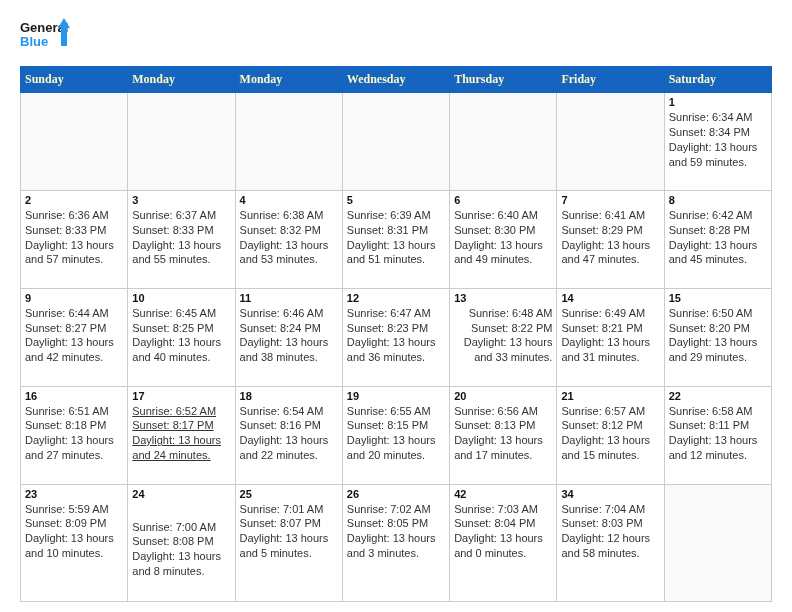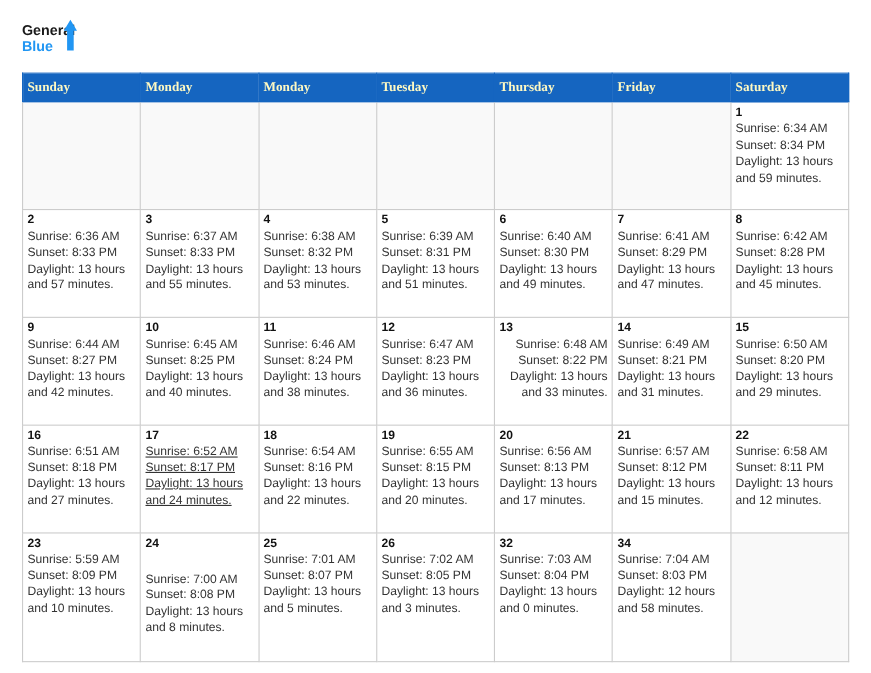--- a/index.html
+++ b/index.html
@@ -102,21 +102,21 @@
       <div class="subtitle"></div>
     </div>
   </div>
 
   <table class="calendar">
     <thead>
       <tr>
       <th>Sunday</th>
           <th>Monday</th>
           <th>Monday</th>
-          <th>Tuesday</th>
+          <th>Wednesday</th>
           <th>Thursday</th>
           <th>Friday</th>
           <th>Saturday</th>
         </tr>
     </thead>
     <tbody id="calendar-body">
     <tr>
           <td class="empty"></td>
           <td class="empty"></td>
           <td class="empty"></td>
@@ -307,21 +307,21 @@
 and 5 minutes.</div>
           </td>
           <td>
             <span class="day-num">26</span>
             <div class="day-info" style="white-space: pre-line;">Sunrise: 7:02 AM
 Sunset: 8:05 PM
 Daylight: 13 hours
 and 3 minutes.</div>
           </td>
           <td>
-            <span class="day-num">32</span>
+            <span class="day-num">42</span>
             <div class="day-info" style="white-space: pre-line;">Sunrise: 7:03 AM
 Sunset: 8:04 PM
 Daylight: 13 hours
 and 0 minutes.</div>
           </td>
           <td>
             <span class="day-num">34</span>
             <div class="day-info" style="white-space: pre-line;">Sunrise: 7:04 AM
 Sunset: 8:03 PM
 Daylight: 12 hours

